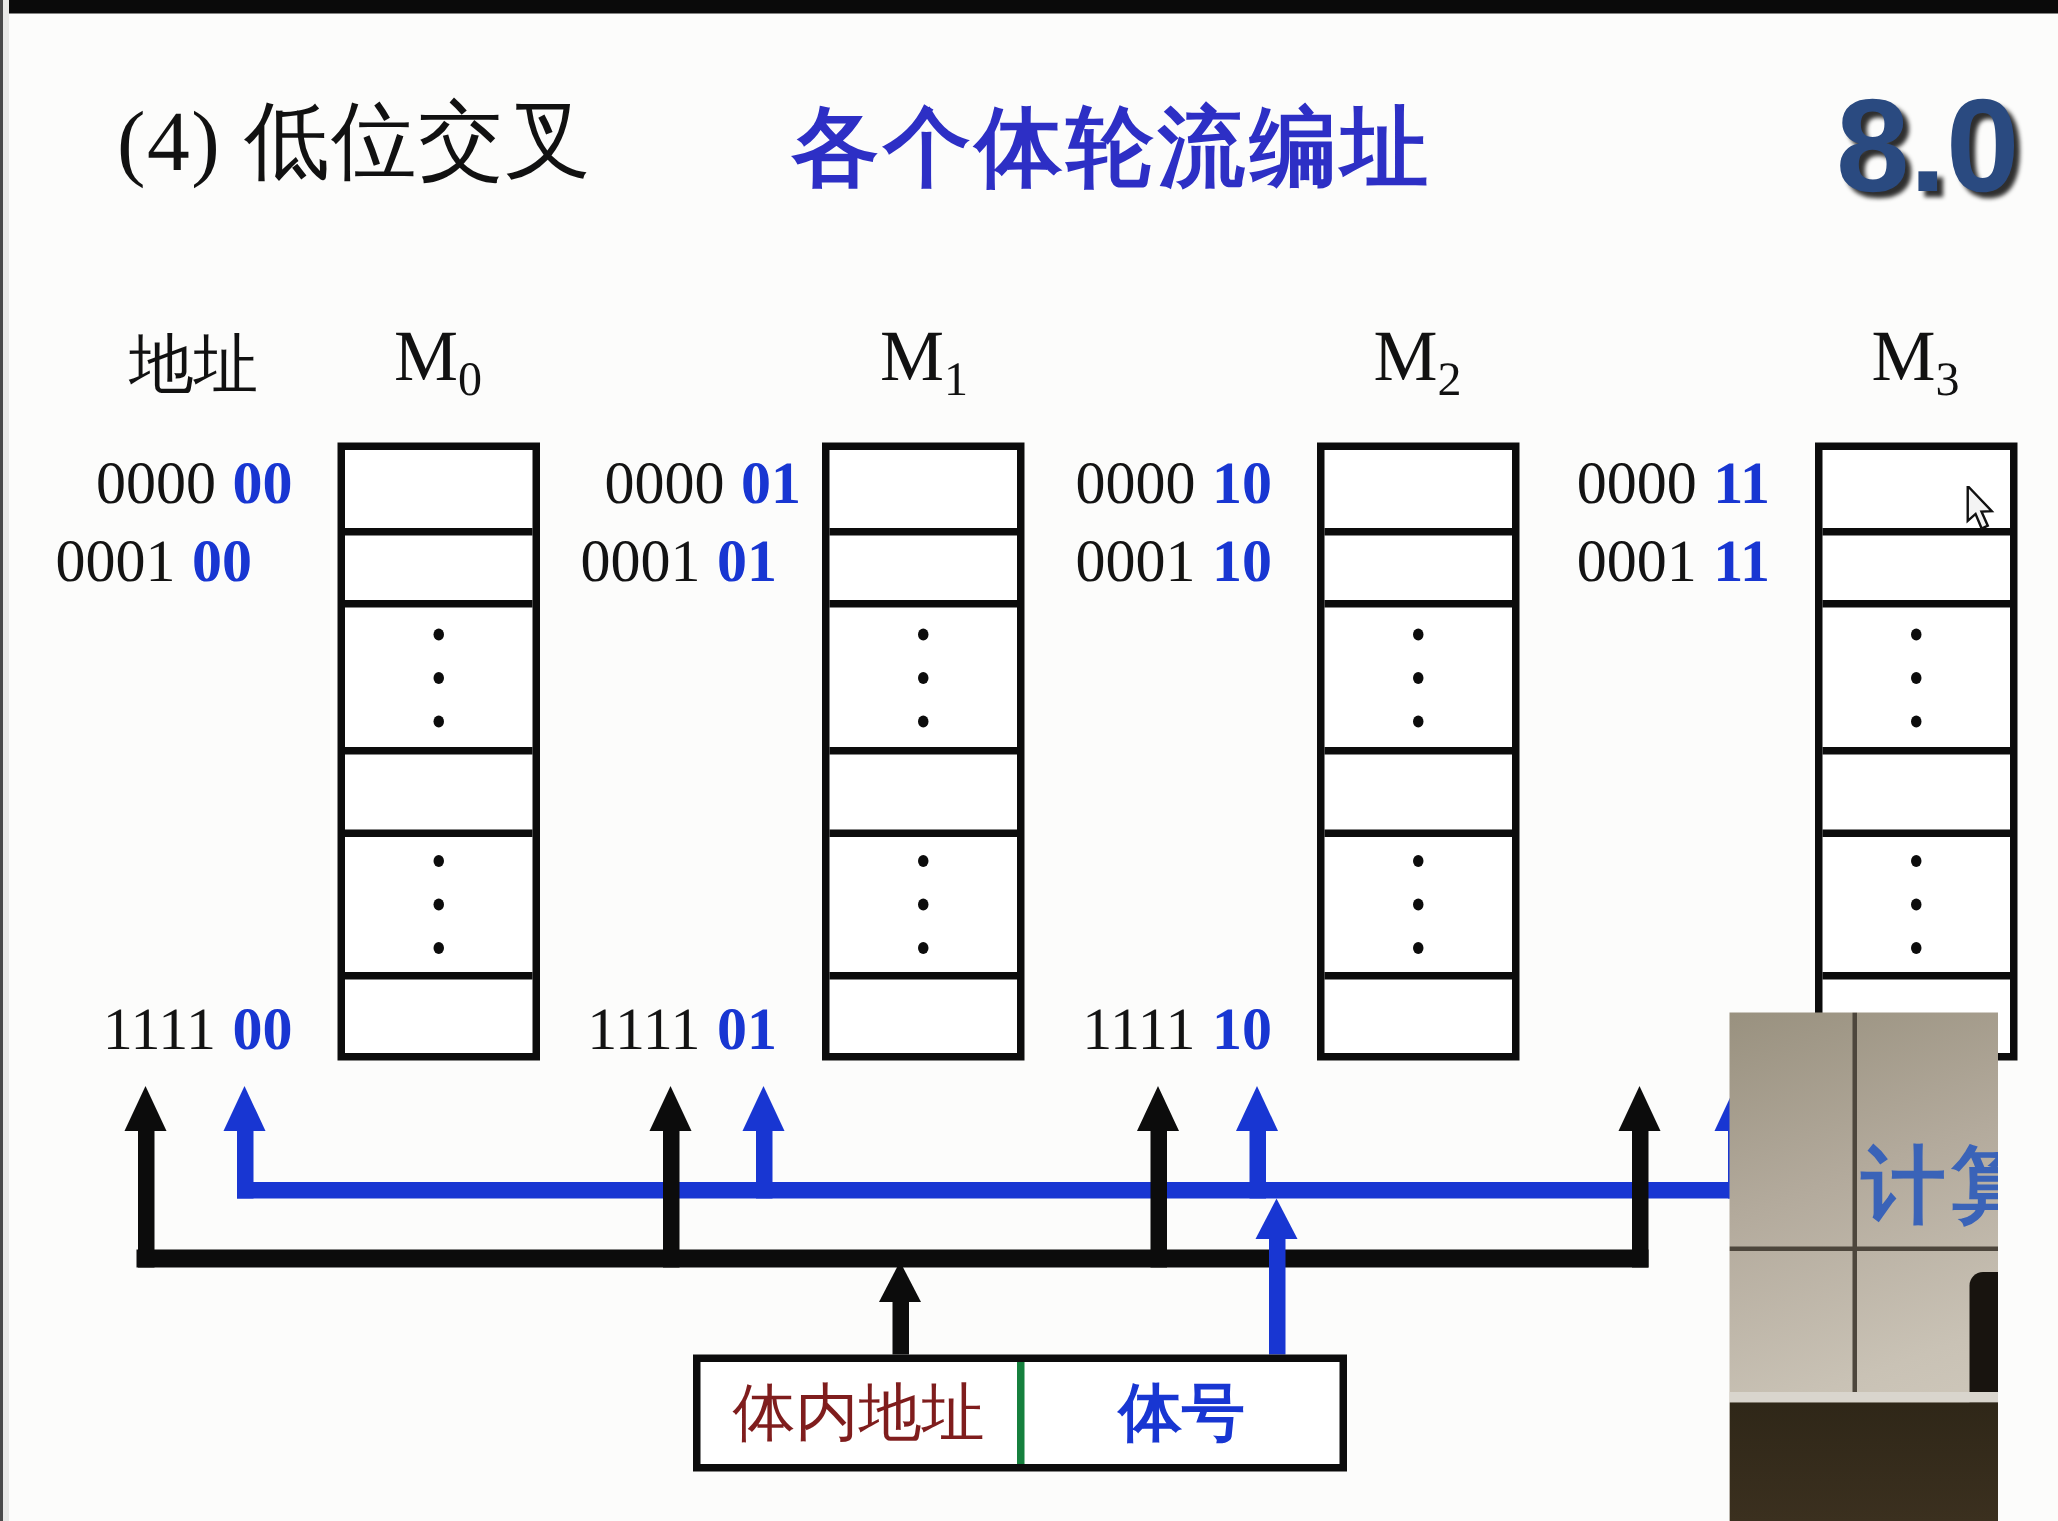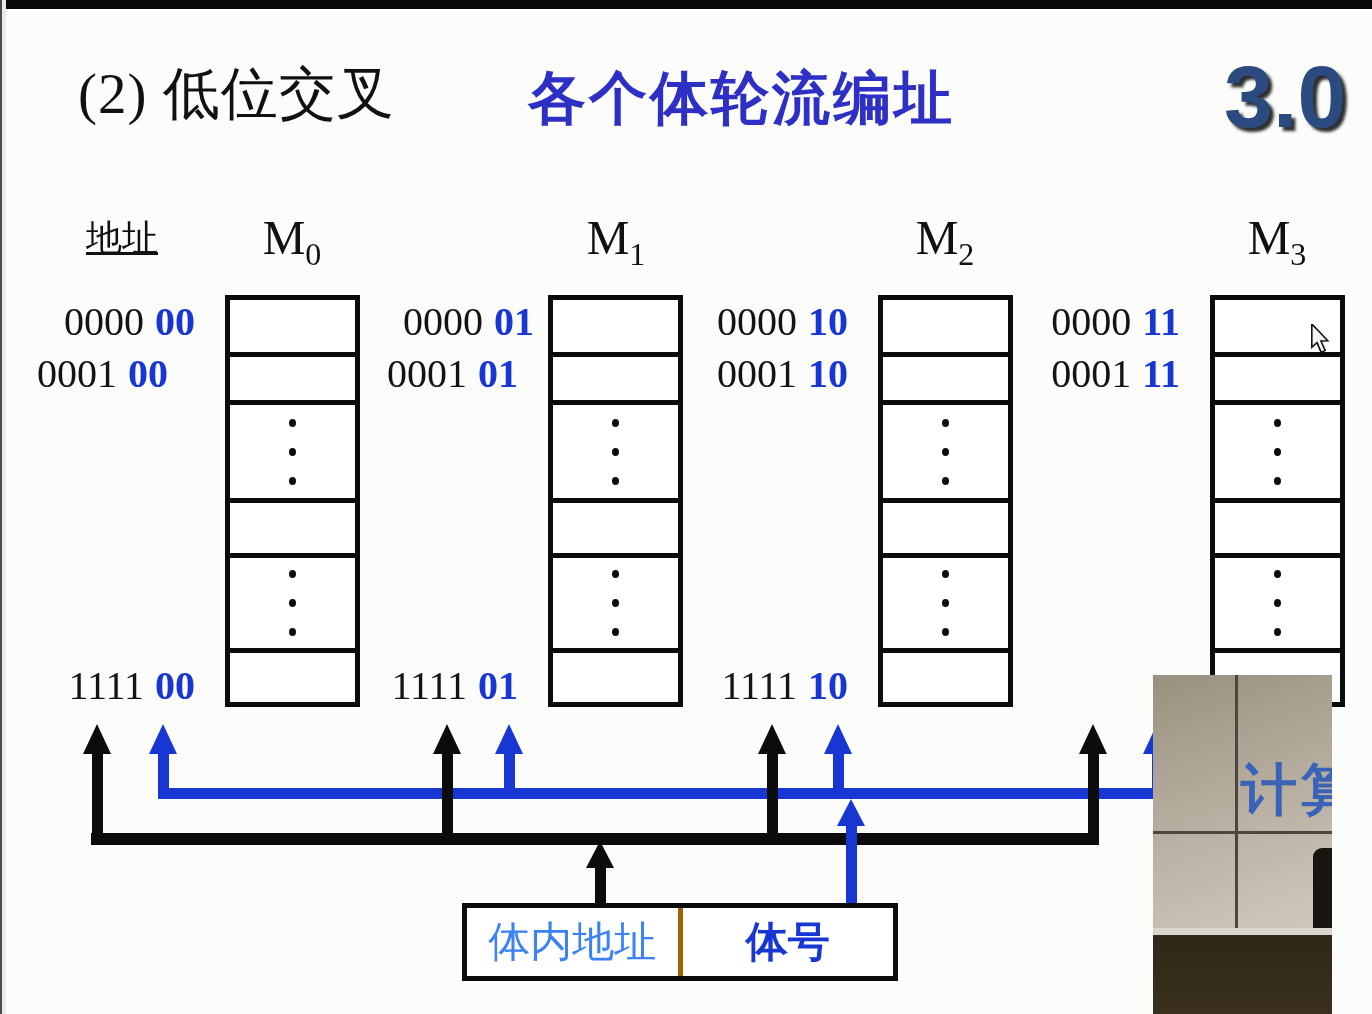--- a/index.html
+++ b/index.html
@@ -13,21 +13,21 @@
   #top-bar{left:6px;top:0;width:1366px;height:9px;background:#0a0a0a;}
   #edge-dark{left:0;top:0;width:2px;height:1014px;background:#4a4a4a;}
   #edge-light{left:2px;top:0;width:4px;height:1014px;background:#e9e9e7;}
   
   #slide-title{left:78px;top:56px;font-size:57px;color:#111;letter-spacing:1px;white-space:nowrap;}
   #slide-heading{left:528px;top:60px;font-size:58px;font-weight:600;color:var(--heading-blue);letter-spacing:3px;white-space:nowrap;}
   #section-number{left:1224px;top:46px;font-size:88px;font-weight:700;color:var(--section-blue);
     font-family:"Liberation Sans",sans-serif;text-shadow:4px 4px 3px rgba(10,10,10,0.85);}
   
   .col-header{top:210px;font-size:48px;color:#111;white-space:nowrap;}
-  #address-header{left:86px;top:214px;font-size:36px;text-decoration:underline;}
+  #address-header{left:86px;top:214px;font-size:43px;}
   .bank-name{transform:translateX(-50%);}
   .bank-name sub{font-size:32px;line-height:0;}
   
   .bank{border:5px solid #0c0c0c;background:#fff;box-sizing:border-box;}
   .bank .cell{box-sizing:border-box;border-top:5px solid #0c0c0c;display:flex;align-items:center;justify-content:center;}
   .bank .cell:first-child{border-top:none;}
   .vdots{display:flex;flex-direction:column;align-items:center;gap:21px;}
   .vdots i{width:7px;height:8px;border-radius:50%;background:#0c0c0c;display:block;}
   
   .addr-label{width:185px;text-align:right;font-size:40px;line-height:42px;color:#131313;white-space:nowrap;}
@@ -39,21 +39,21 @@
   .arrow{position:absolute;width:28px;display:flex;flex-direction:column;align-items:center;z-index:2;}
   .arrow .head{width:0;height:0;border-left:14px solid transparent;border-right:14px solid transparent;}
   .arrow .bar{width:11px;flex:1;margin-top:-2px;}
   .arrow.black .head{border-bottom:30px solid #0c0c0c;}
   .arrow.black .bar{background:#0c0c0c;}
   .arrow.blue .head{border-bottom:30px solid var(--accent-blue);}
   .arrow.blue .bar{background:var(--accent-blue);}
   
   #decoder-box{left:462px;top:903px;width:436px;height:78px;border:5px solid #0c0c0c;box-sizing:border-box;display:flex;background:#fff;z-index:2;}
   #decoder-box .cell{flex:1;display:flex;align-items:center;justify-content:center;font-size:42px;}
-  #decoder-left{border-right:5px solid #a16207;color:#3b82f6;flex-basis:51%;}
+  #decoder-left{border-right:5px solid #15803d;color:#7f1d1d;flex-basis:51%;}
   #decoder-right{color:var(--accent-blue);font-weight:700;}
   
   #webcam{left:1153px;top:675px;width:179px;height:393px;overflow:hidden;z-index:5;
     background:linear-gradient(160deg,#99917f 0%,#b3aa9c 30%,#c9c2b5 60%,#d4cdc1 85%);}
   #tile-v{position:absolute;left:82px;top:0;width:3px;height:256px;background:#4d463c;}
   #tile-h{position:absolute;left:0;top:156px;width:179px;height:3px;background:#4d463c;}
   #sign-text{position:absolute;left:88px;top:78px;font-size:56px;font-weight:700;color:#3a63b8;
     font-family:"Liberation Sans",sans-serif;white-space:nowrap;letter-spacing:4px;}
   #desk-edge{position:absolute;left:0;top:253px;width:179px;height:7px;background:#d9d5cd;}
   #desk{position:absolute;left:0;top:260px;width:179px;height:79px;background:linear-gradient(#2f2718,#3b301f);}
@@ -63,23 +63,23 @@
 </style>
 </head>
 <body>
 
 <div id="screen" style="--accent-blue: #1836d2; --heading-blue: #2d2fc5; --section-blue: #2a4a80;">
 
   <div class="abs" id="edge-light"></div>
   <div class="abs" id="edge-dark"></div>
   <div class="abs" id="top-bar"></div>
 
-  <div class="abs" id="slide-title">(2) 低位交叉</div>
+  <div class="abs" id="slide-title">(4) 低位交叉</div>
   <div class="abs" id="slide-heading">各个体轮流编址</div>
-  <div class="abs" id="section-number">3.0</div>
+  <div class="abs" id="section-number">8.0</div>
 
   <div class="abs col-header" id="address-header">地址</div>
   <div class="abs col-header bank-name" style="left:292px;"><span>M</span><sub>0</sub></div>
   <div class="abs col-header bank-name" style="left:616px;"><span>M</span><sub>1</sub></div>
   <div class="abs col-header bank-name" style="left:945px;"><span>M</span><sub>2</sub></div>
   <div class="abs col-header bank-name" style="left:1277px;"><span>M</span><sub>3</sub></div>
 
   <div class="abs bank" style="left:225px;top:295px;width:135px;height:412px;">
     <div class="cell" style="height:52px;"></div>
     <div class="cell" style="height:48px;"></div>

